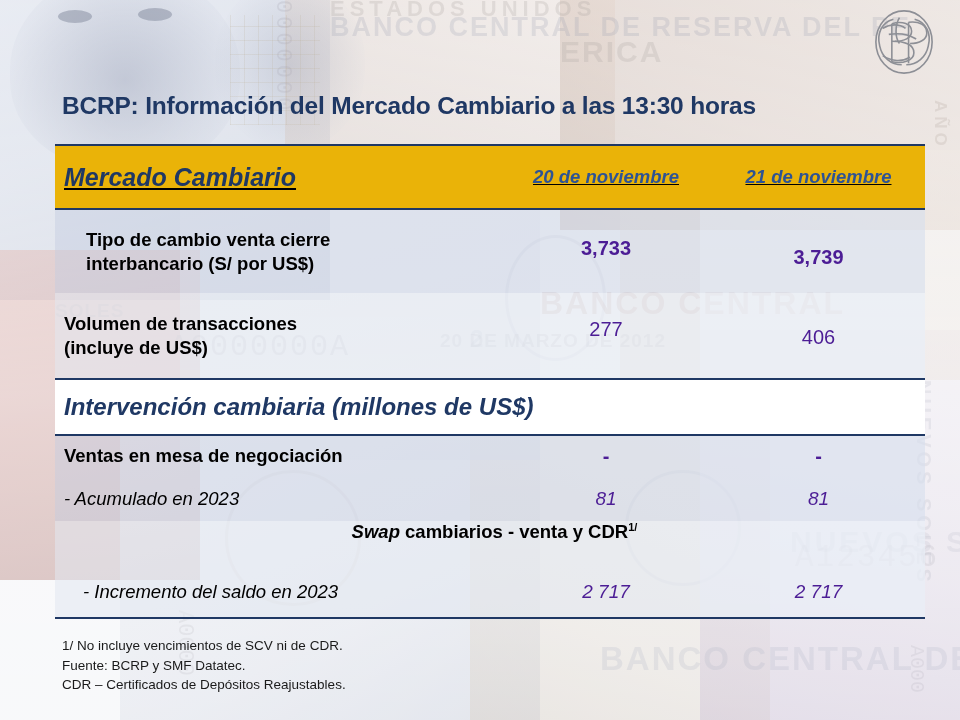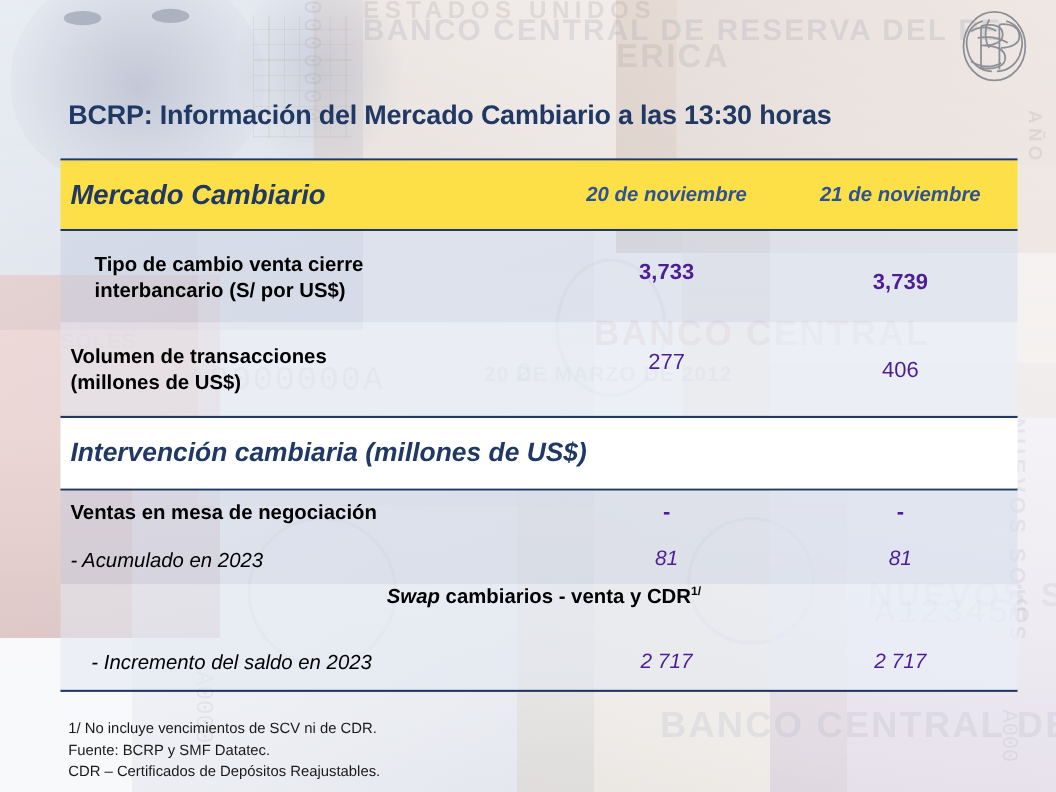--- a/index.html
+++ b/index.html
@@ -105,39 +105,39 @@
   .shade-c1{position:absolute;left:0;top:0;bottom:0;width:645px;background:rgba(196,205,224,.45);}
   .shade-c2{position:absolute;left:645px;top:0;bottom:0;right:0;background:rgba(214,222,238,.62);}
   .shade-c1.lite{background:rgba(226,231,241,.55);}
   .shade-c2.lite{background:rgba(233,238,247,.72);}
 
   .row{position:relative;display:flex;align-items:center;z-index:2;}
   .row .lbl{flex:0 0 445px;padding-left:9px;box-sizing:border-box;color:#000;}
   .row .v1,.row .v2{flex:1 1 0;text-align:center;color:#4c1d95;}
   .row .v1{max-width:212px;}
 
-  .hdr-band{background:#fde047;}
+  .hdr-band{background:#eab308;text-decoration:underline;}
   .hdr{height:62px;}
   .hdr .lbl{font-size:25px;font-weight:bold;font-style:italic;color:#1f3864;}
   .hdr .v1,.hdr .v2{font-size:18.5px;font-weight:bold;font-style:italic;color:#2e5394;}
 
   .r-tc{height:83px;}
   .r-tc .lbl{font-size:18.5px;font-weight:bold;line-height:1.25;padding-left:31px;}
   .r-tc .v1,.r-tc .v2{font-size:20px;font-weight:bold;}
   .r-tc .v1{padding-bottom:6px;}
   .r-tc .v2{padding-top:12px;}
 
   .r-vol{height:85px;}
   .r-vol .lbl{font-size:18.5px;font-weight:bold;line-height:1.25;}
   .r-vol .v1,.r-vol .v2{font-size:20px;font-weight:normal;}
   .r-vol .v1{padding-bottom:12px;}
   .r-vol .v2{padding-top:4px;}
 
   .sect-band{background:#ffffff;}
-  .sect{height:64px;}
+  .sect{height:54px;}
   .sect .lbl{flex:1 1 auto;font-size:24px;font-weight:bold;font-style:italic;color:#1f3864;}
 
   .r-vm{height:40px;}
   .r-vm .lbl{font-size:18.5px;font-weight:bold;}
   .r-vm .v1,.r-vm .v2{font-size:20px;font-weight:bold;}
 
   .r-ac{height:45px;}
   .r-ac .lbl{font-size:18.5px;font-style:italic;}
   .r-ac .v1,.r-ac .v2{font-size:19px;font-style:italic;}
 
@@ -145,21 +145,21 @@
   .r-sw .lbl{font-size:18.5px;font-weight:bold;}
   .r-sw .lbl i{font-style:italic;}
   .r-sw .lbl sup{font-size:11px;vertical-align:super;font-weight:bold;}
   .r-sw .v1,.r-sw .v2{font-size:20px;font-weight:bold;}
 
   .r-in{height:50px;}
   .r-in .lbl{font-size:18.5px;font-style:italic;padding-left:28px;}
   .r-in .v1,.r-in .v2{font-size:19px;font-style:italic;}
 
   #notes{
-    position:absolute;left:62px;top:652px;
+    position:absolute;left:62px;top:636px;
     font-size:13.5px;color:#1a1a1a;line-height:1.45;
   }
   #notes b{font-weight:normal;}
 </style>
 </head>
 <body>
 
 <div id="bg">
   <div class="bgl bg-note-a"></div>
   <div class="bgl bg-note-b"></div>
@@ -255,21 +255,21 @@
   </div>
 
   <div class="band">
     <div class="shade-row">
       <div class="shade-c1 lite"></div>
       <div class="shade-c2 lite"></div>
     </div>
     <div class="row r-vol">
       <div class="lbl">
         <div>Volumen de transacciones</div>
-        <div>(millones de US$)</div>
+        <div>(incluye de US$)</div>
       </div>
       <div class="v1">277</div>
       <div class="v2">406</div>
     </div>
   </div>
 
   <div class="rule"></div>
 
   <div class="band sect-band">
     <div class="row sect">

